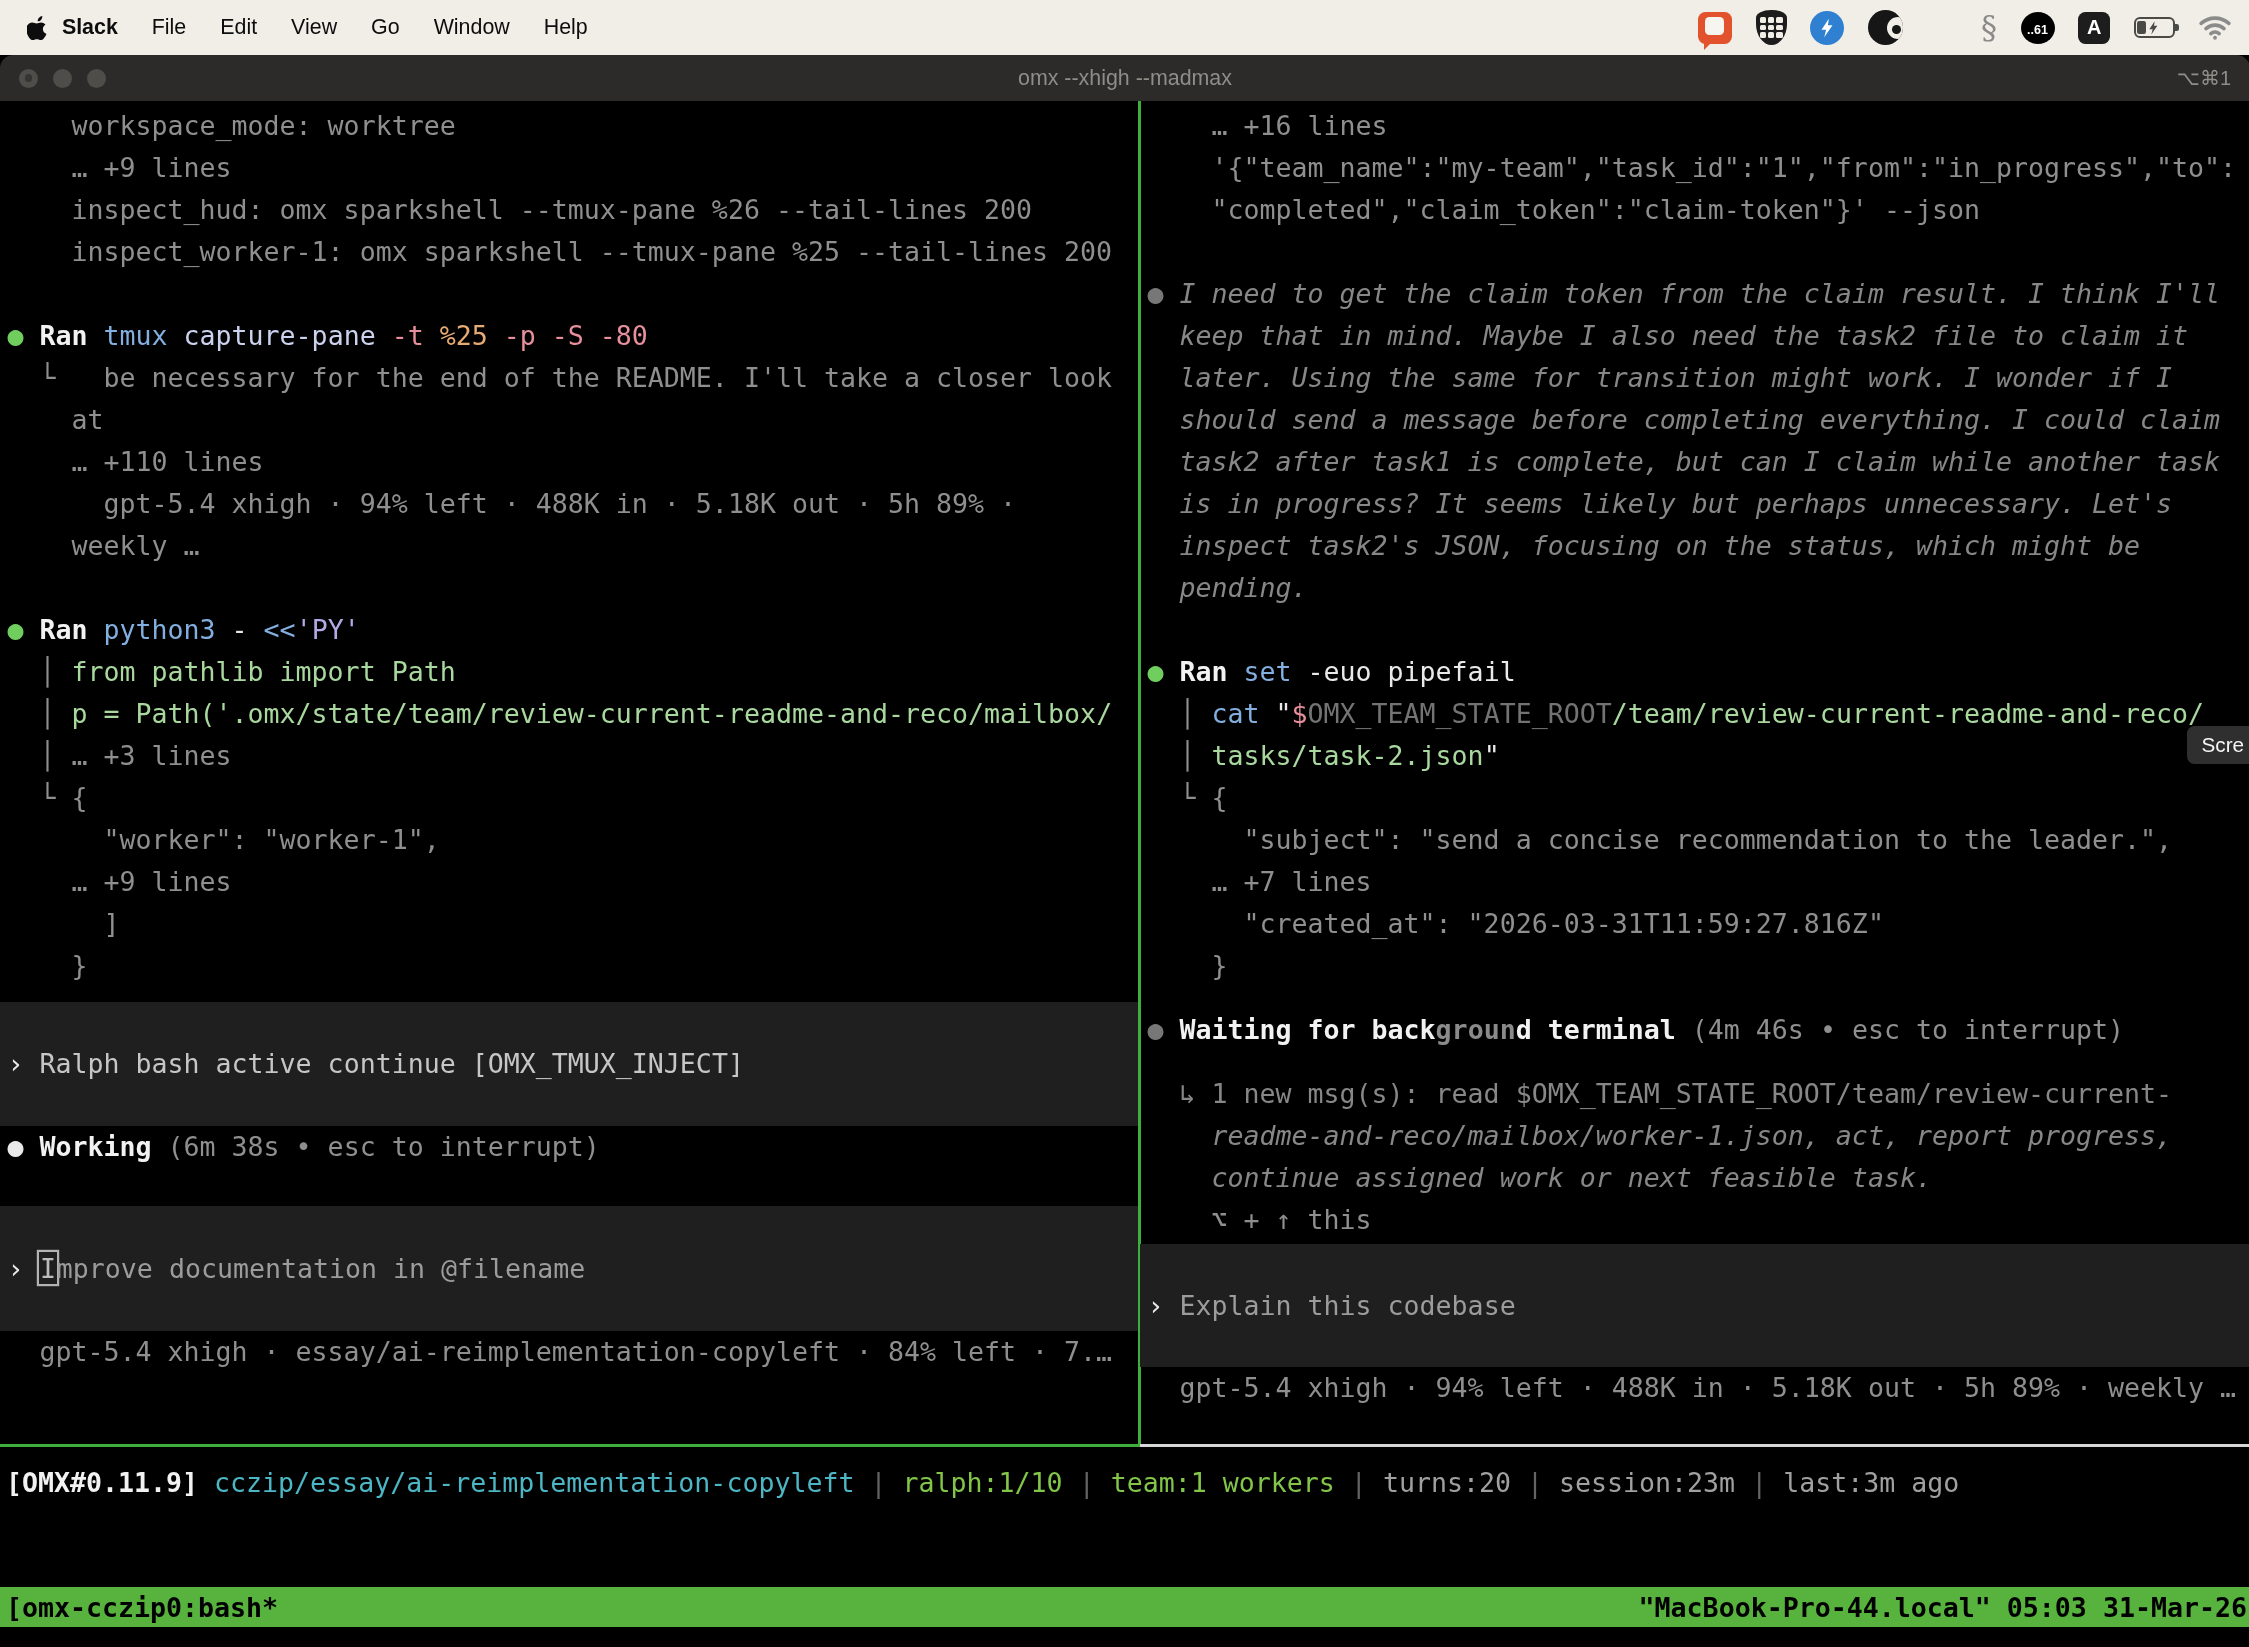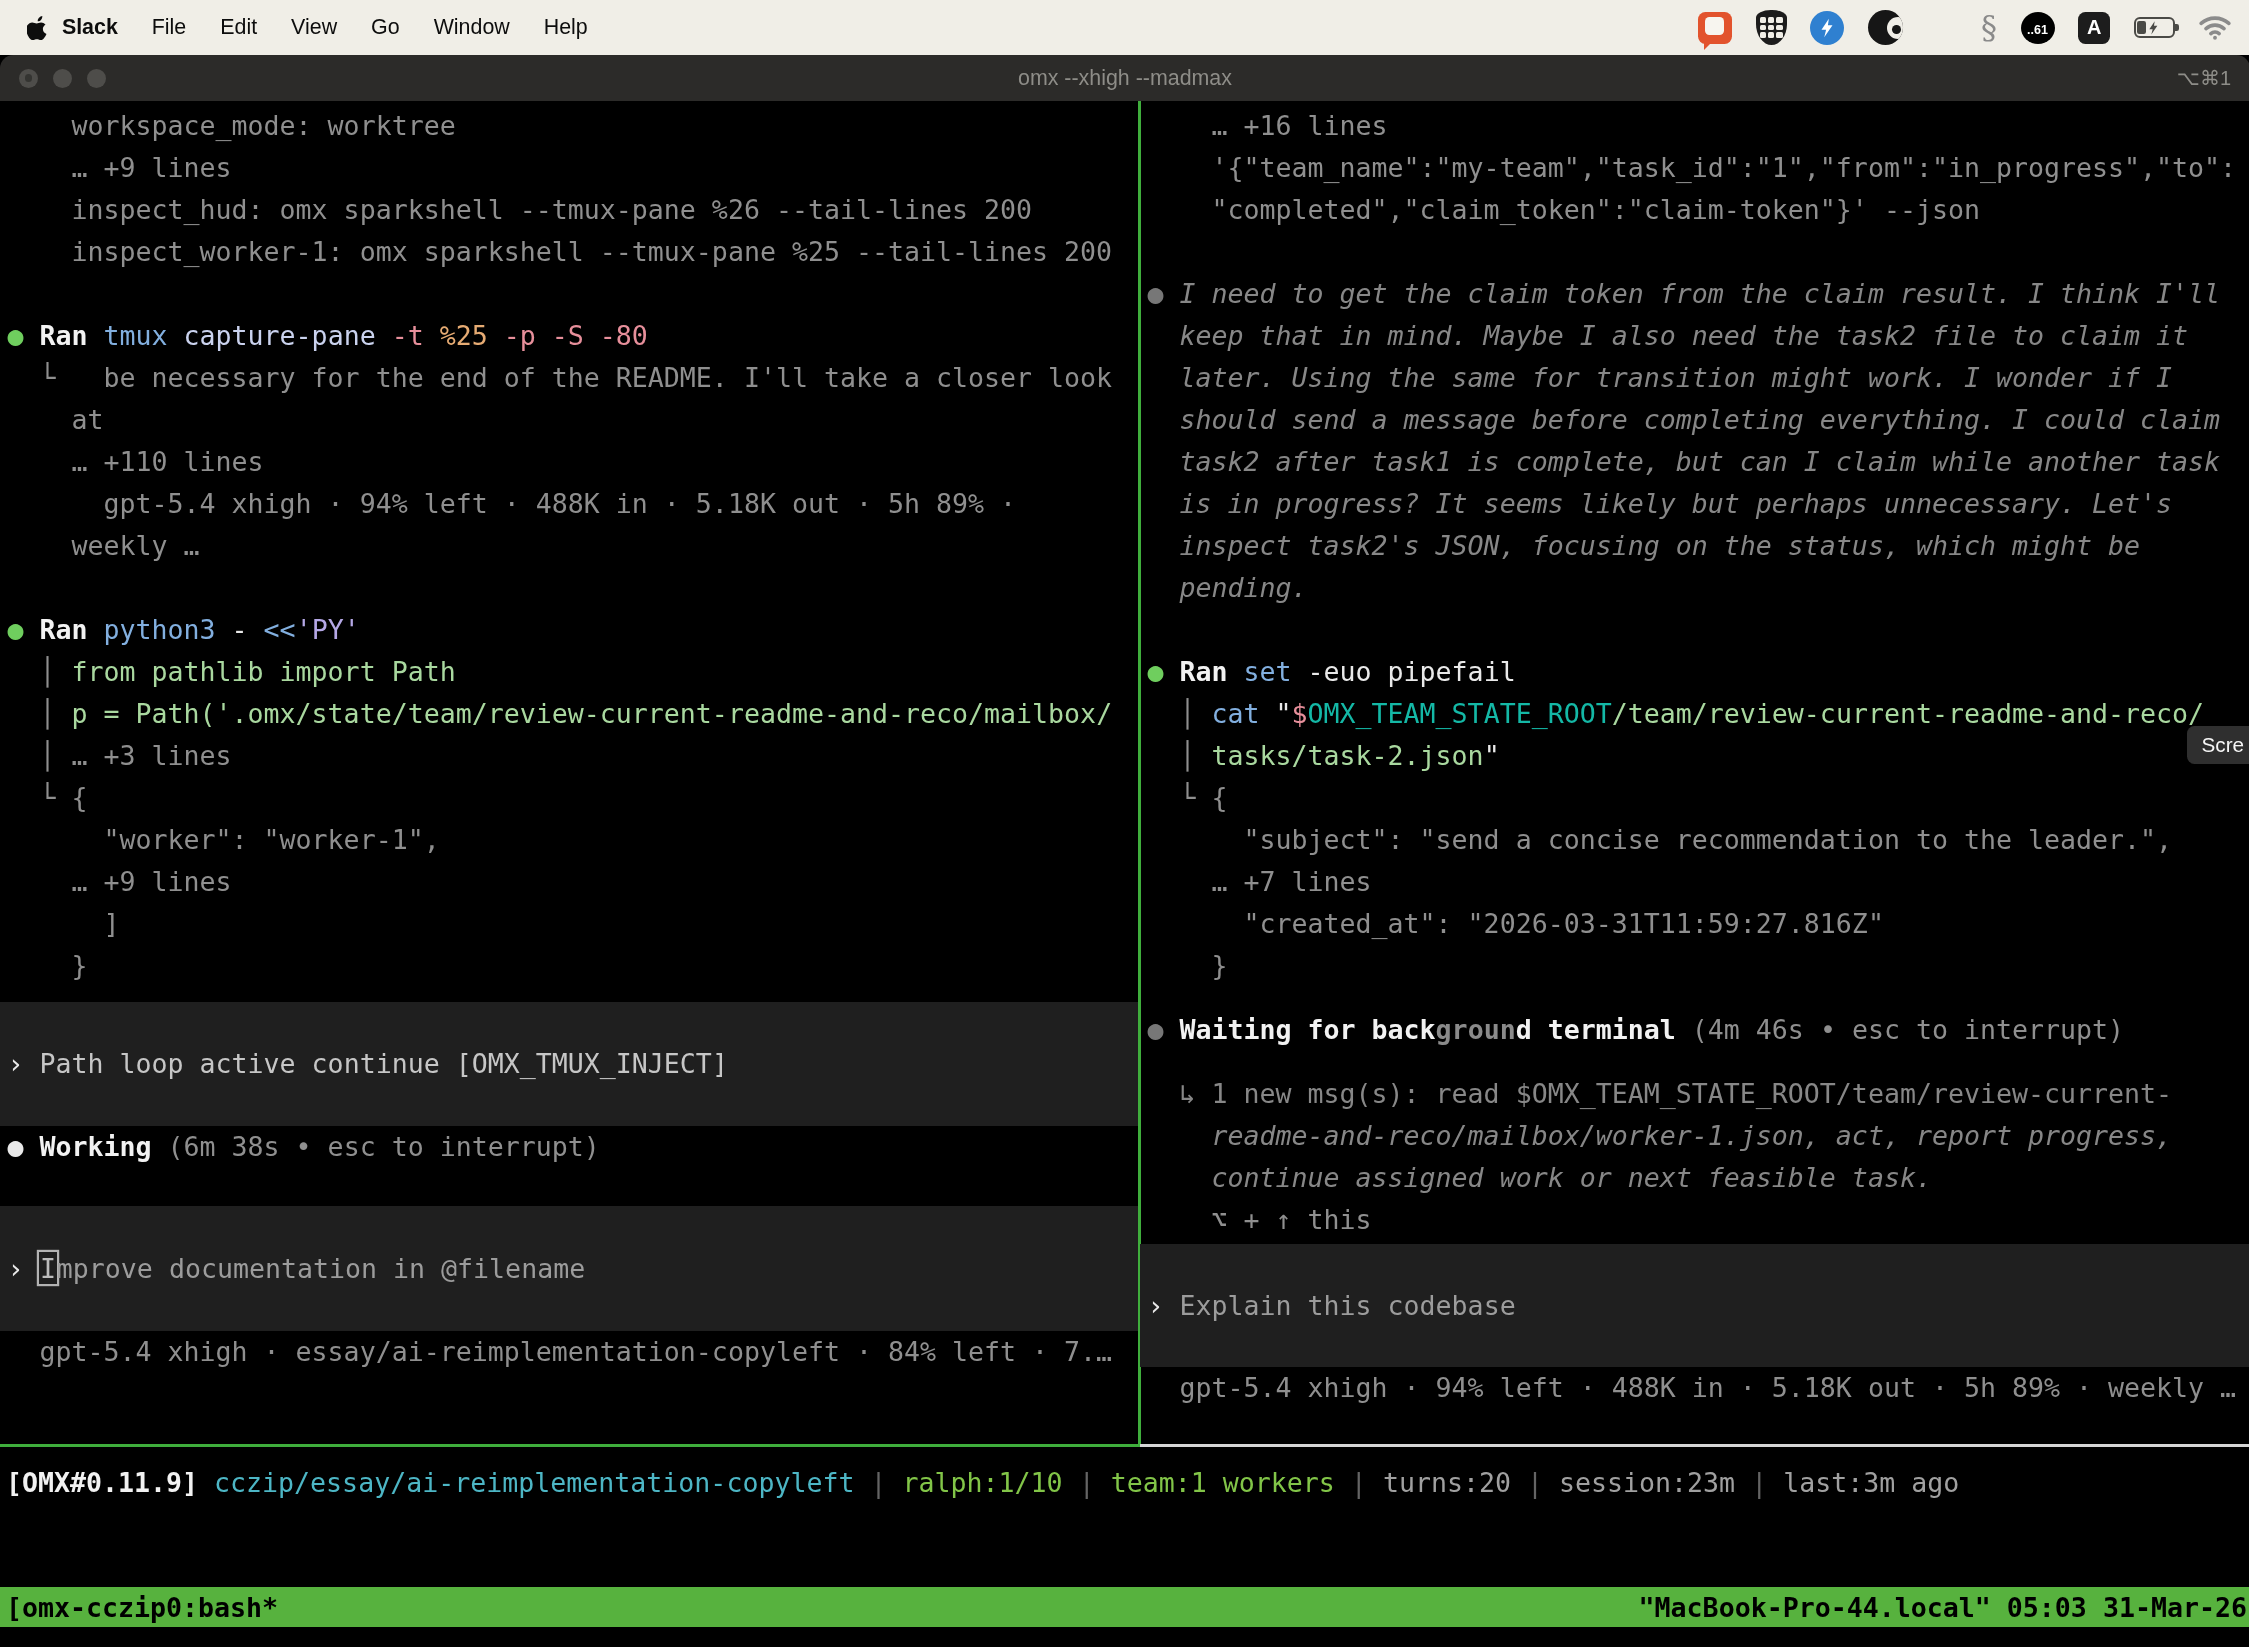--- a/index.html
+++ b/index.html
@@ -197,21 +197,21 @@
           <div class="ln"><span style="color: rgb(143, 143, 143);">  │ </span><span style="color: rgb(169, 216, 159);">from pathlib import Path</span></div>
           <div class="ln"><span style="color: rgb(143, 143, 143);">  │ </span><span style="color: rgb(169, 216, 159);">p = Path('.omx/state/team/review-current-readme-and-reco/mailbox/</span></div>
           <div class="ln"><span style="color: rgb(143, 143, 143);">  │ … +3 lines</span></div>
           <div class="ln"><span style="color: rgb(143, 143, 143);">  └ {</span></div>
           <div class="ln"><span style="color: rgb(143, 143, 143);">      "worker": "worker-1",</span></div>
           <div class="ln"><span style="color: rgb(143, 143, 143);">    … +9 lines</span></div>
           <div class="ln"><span style="color: rgb(143, 143, 143);">      ]</span></div>
           <div class="ln"><span style="color: rgb(143, 143, 143);">    }</span></div>
         </div>
       <div class="panel ralph">
-        <div class="ln"><span style="color: rgb(233, 233, 233);">› </span><span style="color: rgb(198, 198, 198);">Path loop active continue [OMX_TMUX_INJECT]</span></div>
+        <div class="ln"><span style="color: rgb(233, 233, 233);">› </span><span style="color: rgb(198, 198, 198);">Ralph bash active continue [OMX_TMUX_INJECT]</span></div>
       </div>
       <div class="ln workingline"><span style="color: rgb(233, 233, 233);">● </span><span style="color: rgb(242, 242, 242); font-weight: 700;">Working </span><span style="color: rgb(143, 143, 143);">(6m 38s • esc to interrupt)</span></div>
       <div class="panel inputbox">
         <div class="ln"><span style="color: rgb(233, 233, 233);">› </span><span class="cursor-box" style="color: rgb(188, 188, 188);">I</span><span style="color: rgb(156, 156, 156);">mprove documentation in @filename</span></div>
       </div>
       <div class="ln panestatus"><span style="color: rgb(143, 143, 143);">  gpt-5.4 xhigh · essay/ai-reimplementation-copyleft · 84% left · 7.…</span></div>
     </div>
 
     <div class="divider"></div>
 
@@ -224,21 +224,21 @@
           <div class="ln"><span style="color: rgb(119, 119, 119);">● </span><span style="color: rgb(135, 135, 135); font-style: italic;">I need to get the claim token from the claim result. I think I'll</span></div>
           <div class="ln"><span style="color: rgb(135, 135, 135); font-style: italic;">  keep that in mind. Maybe I also need the task2 file to claim it</span></div>
           <div class="ln"><span style="color: rgb(135, 135, 135); font-style: italic;">  later. Using the same for transition might work. I wonder if I</span></div>
           <div class="ln"><span style="color: rgb(135, 135, 135); font-style: italic;">  should send a message before completing everything. I could claim</span></div>
           <div class="ln"><span style="color: rgb(135, 135, 135); font-style: italic;">  task2 after task1 is complete, but can I claim while another task</span></div>
           <div class="ln"><span style="color: rgb(135, 135, 135); font-style: italic;">  is in progress? It seems likely but perhaps unnecessary. Let's</span></div>
           <div class="ln"><span style="color: rgb(135, 135, 135); font-style: italic;">  inspect task2's JSON, focusing on the status, which might be</span></div>
           <div class="ln"><span style="color: rgb(135, 135, 135); font-style: italic;">  pending.</span></div>
           <div class="ln"></div>
           <div class="ln"><span style="color: rgb(111, 206, 94);">● </span><span style="color: rgb(242, 242, 242); font-weight: 700;">Ran </span><span style="color: rgb(130, 175, 223);">set </span><span style="color: rgb(233, 233, 233);">-euo pipefail</span></div>
-          <div class="ln"><span style="color: rgb(143, 143, 143);">  │ </span><span style="color: rgb(130, 175, 223);">cat </span><span style="color: rgb(233, 233, 233);">"</span><span style="color: rgb(231, 143, 155);">$</span><span style="color: #14b8a6;">OMX_TEAM_STATE_ROOT</span><span style="color: rgb(169, 216, 159);">/team/review-current-readme-and-reco/</span></div>
+          <div class="ln"><span style="color: rgb(143, 143, 143);">  │ </span><span style="color: rgb(130, 175, 223);">cat </span><span style="color: rgb(233, 233, 233);">"</span><span style="color: rgb(231, 143, 155);">$</span><span style="color: #737373;">OMX_TEAM_STATE_ROOT</span><span style="color: rgb(169, 216, 159);">/team/review-current-readme-and-reco/</span></div>
           <div class="ln"><span style="color: rgb(143, 143, 143);">  │ </span><span style="color: rgb(169, 216, 159);">tasks/task-2.json</span><span style="color: rgb(233, 233, 233);">"</span></div>
           <div class="ln"><span style="color: rgb(143, 143, 143);">  └ {</span></div>
           <div class="ln"><span style="color: rgb(143, 143, 143);">      "subject": "send a concise recommendation to the leader.",</span></div>
           <div class="ln"><span style="color: rgb(143, 143, 143);">    … +7 lines</span></div>
           <div class="ln"><span style="color: rgb(143, 143, 143);">      "created_at": "2026-03-31T11:59:27.816Z"</span></div>
           <div class="ln"><span style="color: rgb(143, 143, 143);">    }</span></div>
           <div class="ln half"></div>
           <div class="ln"><span style="color: rgb(119, 119, 119);">● </span><span style="color: rgb(242, 242, 242); font-weight: 700;">Waiting for back</span><span style="color: rgb(138, 138, 138); font-weight: 700;">groun</span><span style="color: rgb(242, 242, 242); font-weight: 700;">d terminal </span><span style="color: rgb(143, 143, 143);">(4m 46s • esc to interrupt)</span></div>
           <div class="ln half"></div>
           <div class="ln"><span style="color: rgb(135, 135, 135); ">  ↳ 1 new msg(s): read $OMX_TEAM_STATE_ROOT/team/review-current-</span></div>

